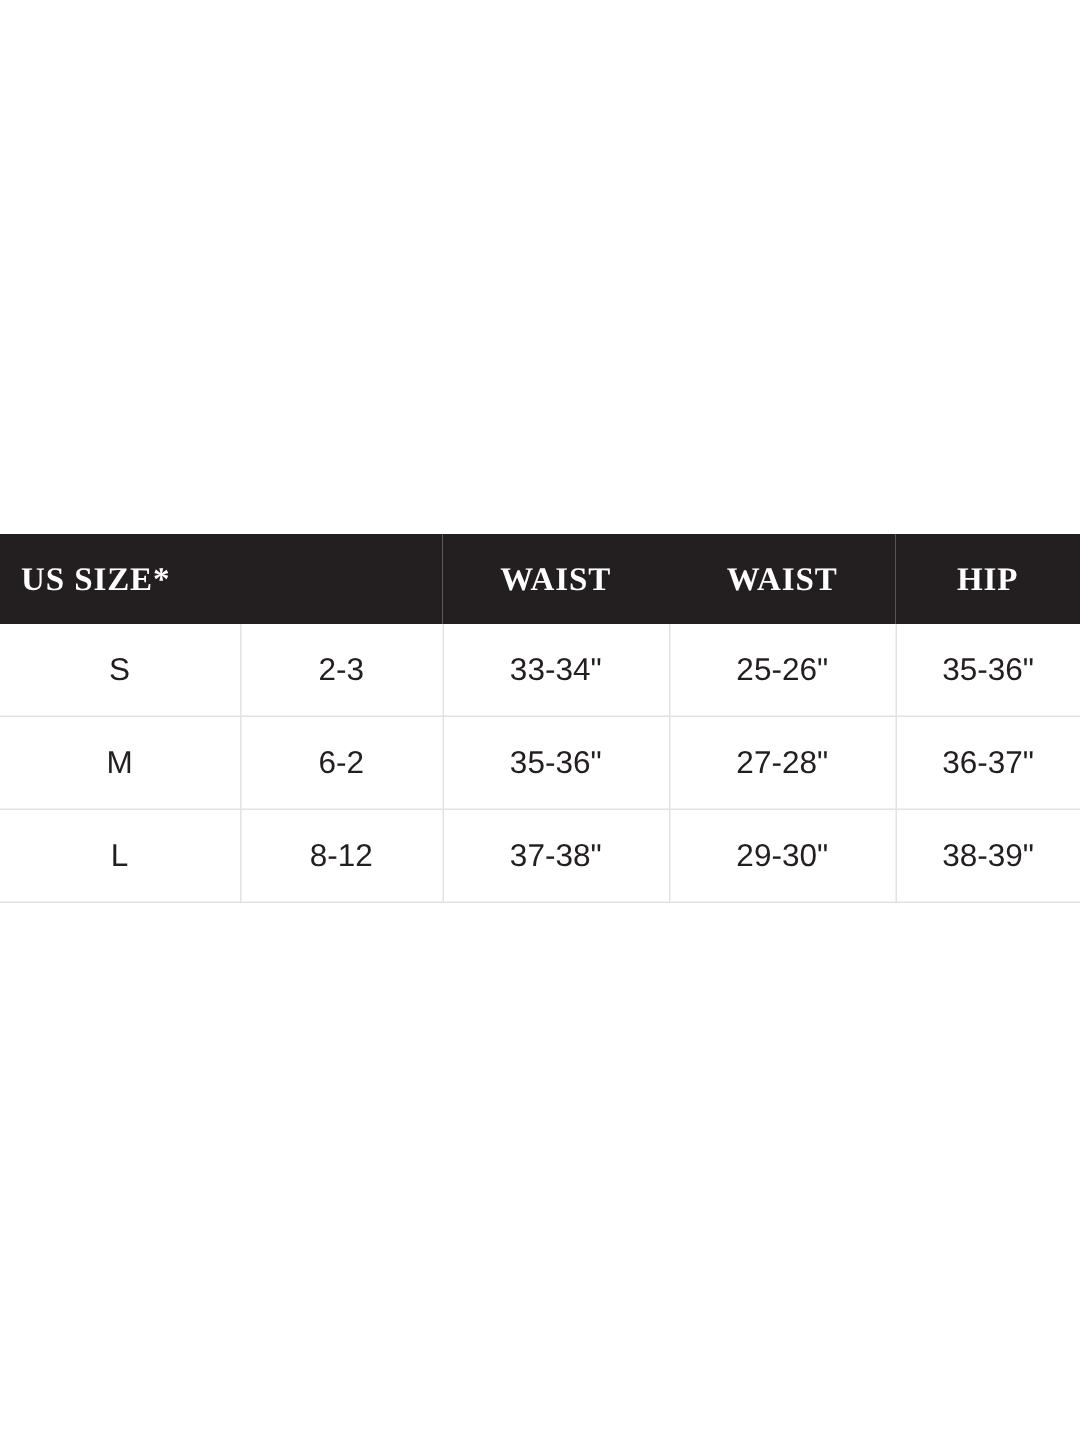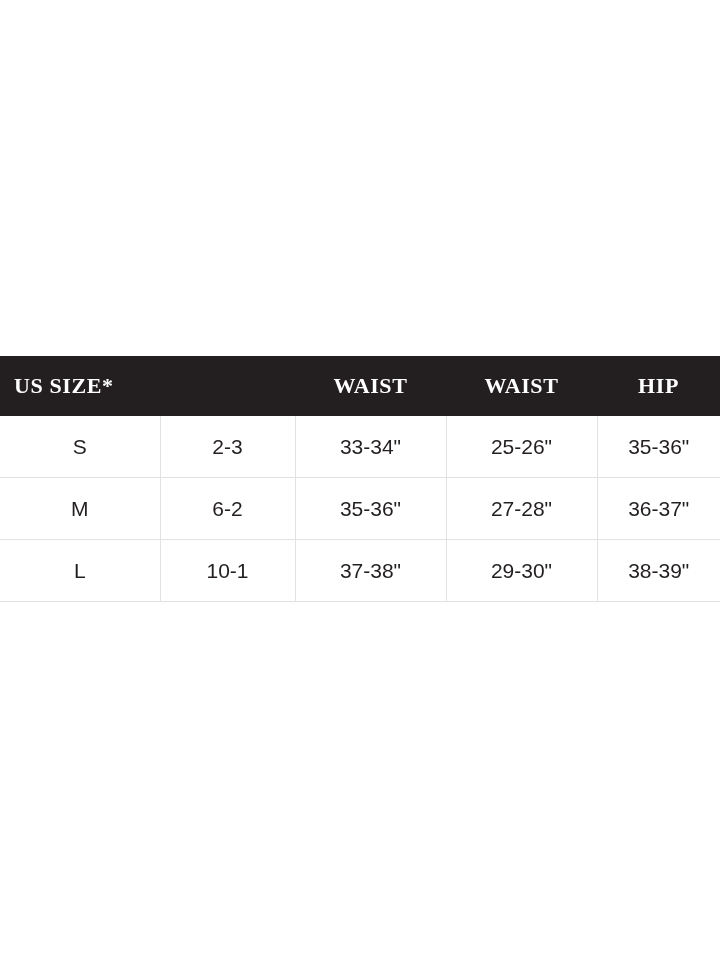--- a/index.html
+++ b/index.html
@@ -106,21 +106,21 @@
         </tr>
         <tr>
           <td>M</td>
           <td>6-2</td>
           <td>35-36"</td>
           <td>27-28"</td>
           <td>36-37"</td>
         </tr>
         <tr>
           <td>L</td>
-          <td>10-1</td>
+          <td>8-12</td>
           <td>37-38"</td>
           <td>29-30"</td>
           <td>38-39"</td>
         </tr>
       </tbody>
     </table>
   </div>
 </div>
 
 </body></html>

